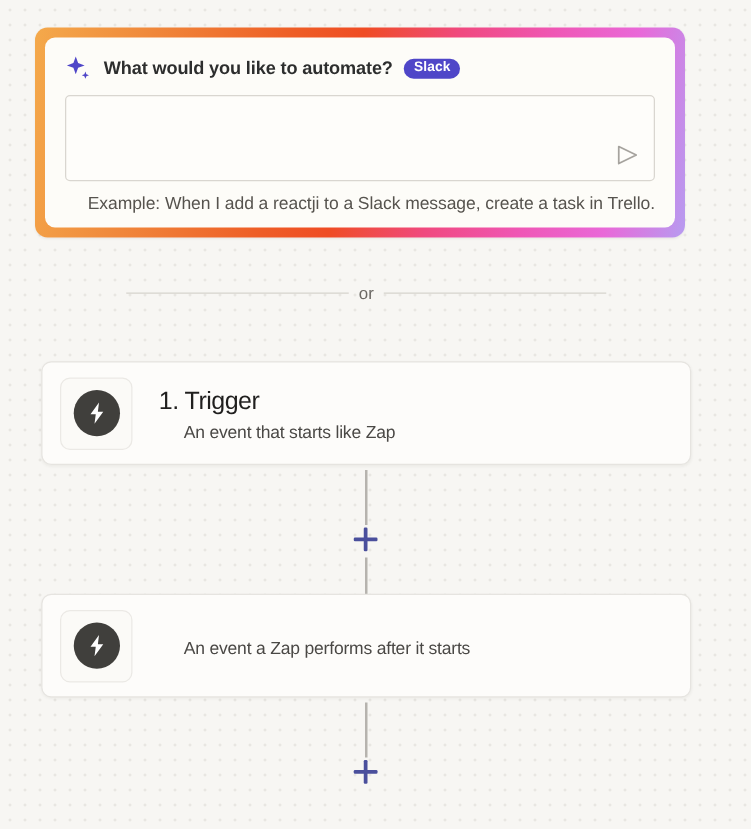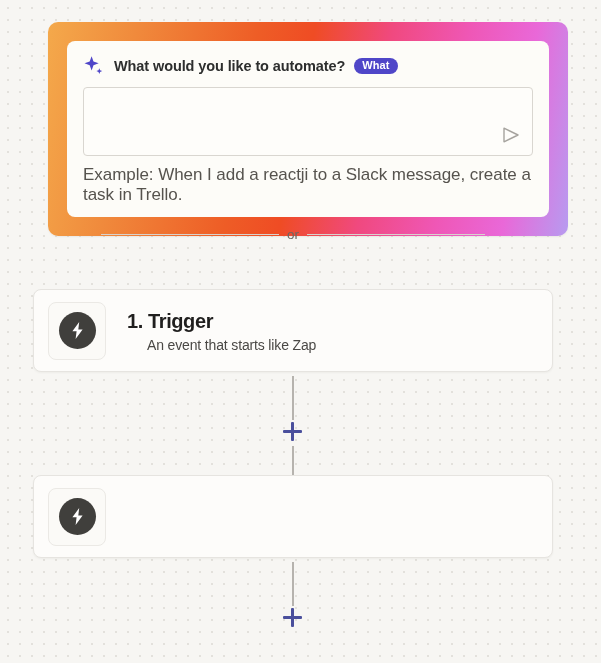--- a/index.html
+++ b/index.html
@@ -24,25 +24,25 @@
 
   .canvas {
     position: relative;
     width: 601px;
     height: 663px;
   }
 
   
   .ai-card-wrap {
     position: absolute;
-    left: 48px;
+    left: 28px;
     top: 22px;
     width: 520px;
     border-radius: 10px;
-    padding: 19px;
+    padding: 8px;
     background: linear-gradient(100deg,
         #f4a94b 0%,
         #f08a3c 16%,
         #ee5d26 38%,
         #ef4c24 48%,
         #f0497f 62%,
         #ef57b6 76%,
         #e968d8 88%,
         #b79bf0 100%);
     box-shadow: 0 1px 2px rgba(60,50,40,0.07);
@@ -110,23 +110,24 @@
     border: 0;
     background: transparent;
     padding: 0;
     cursor: pointer;
     display: flex;
     align-items: center;
     justify-content: center;
   }
   .ai-example {
     margin-top: 9px;
-    font-size: 17px;
+    font-size: 14px;
     color: #56534e;
     letter-spacing: -0.05px;
+    text-align: right;
   }
 
   
   .or-row {
     position: absolute;
     left: 33px;
     top: 228px;
     width: 520px;
     display: flex;
     align-items: center;
@@ -183,21 +184,21 @@
     justify-content: center;
   }
   .step-text {
     margin-left: 21px;
     display: flex;
     flex-direction: column;
     justify-content: center;
   }
   .step-title {
     font-size: 20px;
-    font-weight: 700;
+    font-weight: 400;
     color: #201f1e;
     letter-spacing: -0.4px;
     line-height: 1.25;
   }
   .step-sub {
     font-size: 14px;
     color: #4a4845;
     margin-top: 3px;
     margin-left: 20px;
     letter-spacing: -0.15px;
@@ -263,21 +264,21 @@
 
   <div class="ai-card-wrap">
     <div class="ai-card">
 
       <div class="ai-header">
         <svg class="sparkle-icon" viewBox="0 0 22 22">
           <path d="M8.6 1.2 L10.5 6.4 L15.7 8.3 L10.5 10.2 L8.6 15.4 L6.7 10.2 L1.5 8.3 L6.7 6.4 Z" fill="#4f46c8"></path>
           <path d="M16.3 13.2 L17.1 15.3 L19.2 16.1 L17.1 16.9 L16.3 19.0 L15.5 16.9 L13.4 16.1 L15.5 15.3 Z" fill="#4f46c8"></path>
         </svg>
         <span class="ai-title">What would you like to automate?</span>
-        <span class="beta-badge">What</span>
+        <span class="beta-badge">Slack</span>
       </div>
 
       <div class="prompt-box">
         <textarea class="prompt-input" placeholder="" style=""></textarea>
         <button class="send-btn">
           <svg width="20" height="18" viewBox="0 0 20 18">
             <path d="M3 2.2 L17 9 L3 15.8 Z" fill="none" stroke="#a6a39e" stroke-width="1.4" stroke-linejoin="round"></path>
           </svg>
         </button>
       </div>
@@ -314,20 +315,21 @@
 
   <div class="step-card" id="action-card">
     <div class="step-icon-box">
       <div class="bolt-circle">
         <svg width="17" height="19" viewBox="0 0 17 19">
           <path d="M10.2 1 L3.4 10.3 L7.6 10.3 L6.6 18 L13.6 8.4 L9.3 8.4 Z" fill="#ffffff"></path>
         </svg>
       </div>
     </div>
     <div class="step-text">
+      <div class="step-sub">An event a Zap performs after it starts</div>
     </div>
   </div>
 
   <div class="connector-line" id="line-3"></div>
   <button class="plus-btn" id="plus-2">
     <span class="plus-glyph"></span>
   </button>
 
 </div>
 

